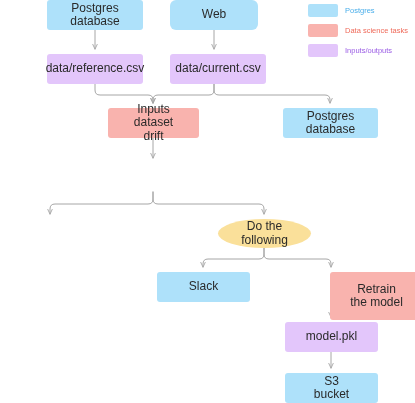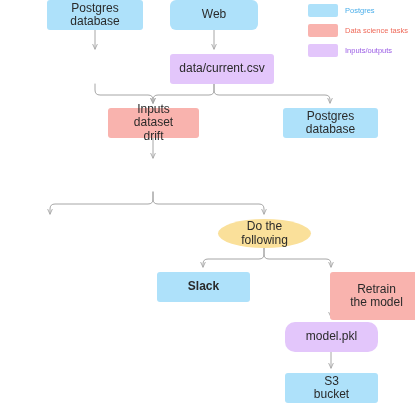--- a/index.html
+++ b/index.html
@@ -100,44 +100,47 @@
     </g>
   </svg>
 
   <div class="node rect" style="left:47px; top:0px; width:96px; height:30px; background:#aee1fa;">
     <span>Postgres database</span>
   </div>
   <div class="node rect" style="left:170px; top:0px; width:88px; height:30px; background:#aee1fa;border-radius:6px;">
     <span>Web</span>
   </div>
 
-  <div class="node rect" style="left:170px; top:54px; width:104px; height:30px; background:#e3c6fb;">
+  <div class="node rect" style="left:47px; top:54px; width:96px; height:30px; background:#e3c6fb;">
+    <span>data/reference.csv</span>
+  </div>
+  <div class="node rect" style="left:170px; top:54px; width:96px; height:30px; background:#e3c6fb;">
     <span>data/current.csv</span>
   </div>
 
   <div class="node rect" style="left:108px; top:108px; width:91px; height:30px; background:#f9b3ae;">
     <span>Inputs dataset drift</span>
   </div>
   <div class="node rect" style="left:283px; top:108px; width:95px; height:30px; background:#aee1fa;">
     <span>Postgres database</span>
   </div>
 
 
   <div class="node ellipse" style="left:218px; top:219px; width:93px; height:29px; background:#fae09a;">
     <span>Do the following</span>
   </div>
 
-  <div class="node rect" style="left:157px; top:272px; width:93px; height:30px; background:#aee1fa;font-weight:bold;">
+  <div class="node rect" style="left:157px; top:272px; width:93px; height:30px; background:#aee1fa;">
     <span>Slack</span>
   </div>
   <div class="node rect" style="left:285px; top:272px; width:93px; height:48px; background:#f9b3ae;margin-left:45px;">
     <span>Retrain the model</span>
   </div>
 
-  <div class="node rect" style="left:285px; top:322px; width:93px; height:30px; background:#e3c6fb;border-radius:10px;">
+  <div class="node rect" style="left:285px; top:322px; width:93px; height:30px; background:#e3c6fb;">
     <span>model.pkl</span>
   </div>
 
   <div class="node rect" style="left:285px; top:373px; width:93px; height:30px; background:#aee1fa;">
     <span>S3 bucket</span>
   </div>
 
   <div class="legend">
     <div class="legend-row">
       <span class="legend-swatch" style="background:#aee1fa;"></span>

